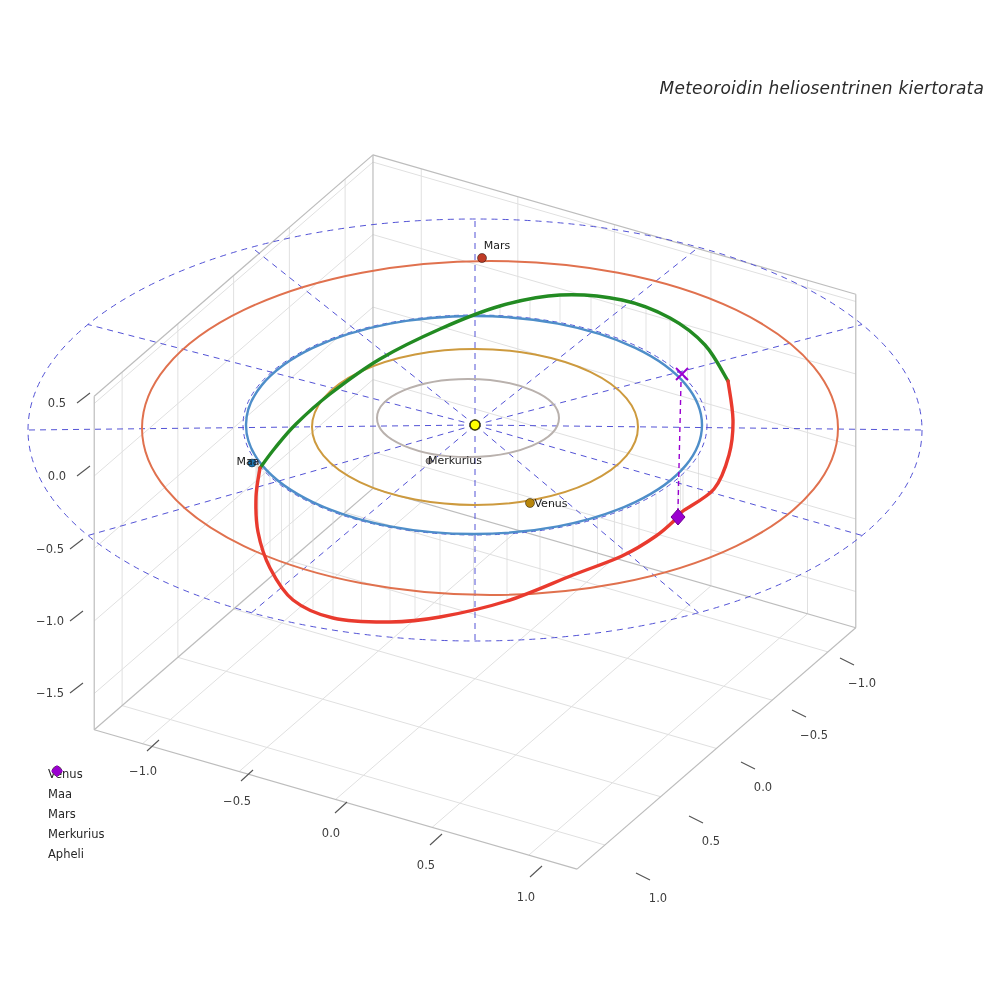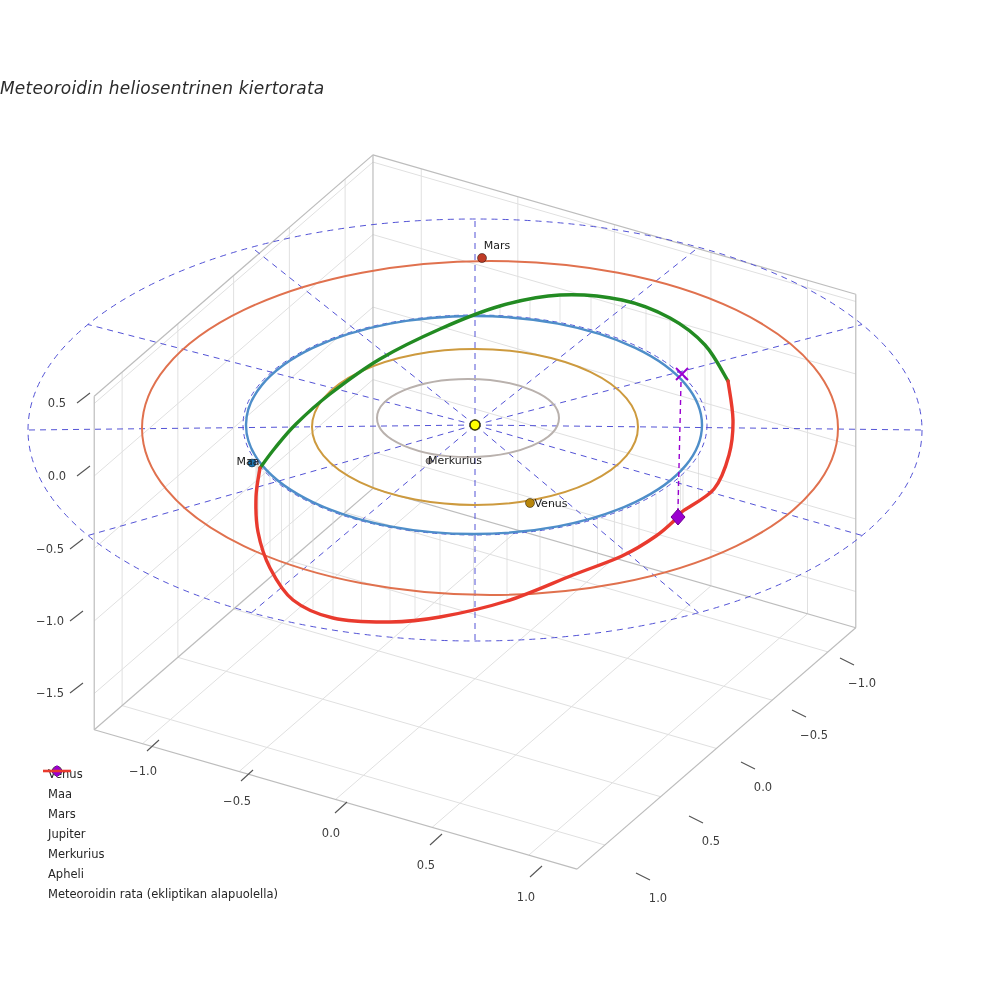--- a/index.html
+++ b/index.html
@@ -1,18 +1,18 @@
 <!DOCTYPE html>
 <html><head>
 <meta charset="utf-8">
 <style>
   html,body{margin:0;padding:0;background:#ffffff;}
   .fig{position:relative;width:984px;height:984px;background:#ffffff;overflow:hidden;
        font-family:"DejaVu Sans","Liberation Sans",sans-serif;}
-  .title{position:absolute;top:78px;left:0;width:100%;text-align:left;
+  .title{position:absolute;top:78px;left:0;width:100%;text-align:right;
          font-size:17px;font-style:italic;color:#2b2b2b;letter-spacing:.2px;}
   svg{position:absolute;left:0;top:0;}
   #legend{position:absolute;left:40px;top:764px;}
   .lg-row{display:flex;align-items:center;height:20px;}
   .lg-swatch{width:34px;height:14px;flex:0 0 34px;}
   .lg-label{font-size:11.5px;color:#262626;margin-left:8px;white-space:nowrap;}
 </style>
 </head>
 <body>
 
@@ -172,36 +172,24 @@
         <span class="lg-label">Maa</span>
       </div>
       <div class="lg-row">
         <svg width="34" height="14" class="lg-swatch">
           <circle cx="17" cy="7" r="4.5" fill="#bf3b26" stroke="rgba(0,0,0,0.45)" stroke-width="1"></circle>
         </svg>
         <span class="lg-label">Mars</span>
       </div>
       <div class="lg-row">
         <svg width="34" height="14" class="lg-swatch">
-          <circle cx="17" cy="7" r="4.5" fill="#9c5340" stroke="rgba(0,0,0,0.45)" stroke-width="1"></circle>
-        </svg>
-        <span class="lg-label">Jupiter</span>
-      </div>
-      <div class="lg-row">
-        <svg width="34" height="14" class="lg-swatch">
           <circle cx="17" cy="7" r="4.5" fill="#a39d9b" stroke="rgba(0,0,0,0.45)" stroke-width="1"></circle>
         </svg>
         <span class="lg-label">Merkurius</span>
       </div>
       <div class="lg-row">
         <svg width="34" height="14" class="lg-swatch">
           <path d="M17 1 L23 7 L17 13 L11 7 Z" fill="#9a00d0"></path>
         </svg>
         <span class="lg-label">Apheli</span>
       </div>
-      <div class="lg-row">
-        <svg width="34" height="14" class="lg-swatch">
-          <line x1="3" y1="7" x2="31" y2="7" stroke="#e93a2e" stroke-width="2.6"></line>
-        </svg>
-        <span class="lg-label">Meteoroidin rata (ekliptikan alapuolella)</span>
-      </div>
     </div>
 </div>
 
 </body></html>

